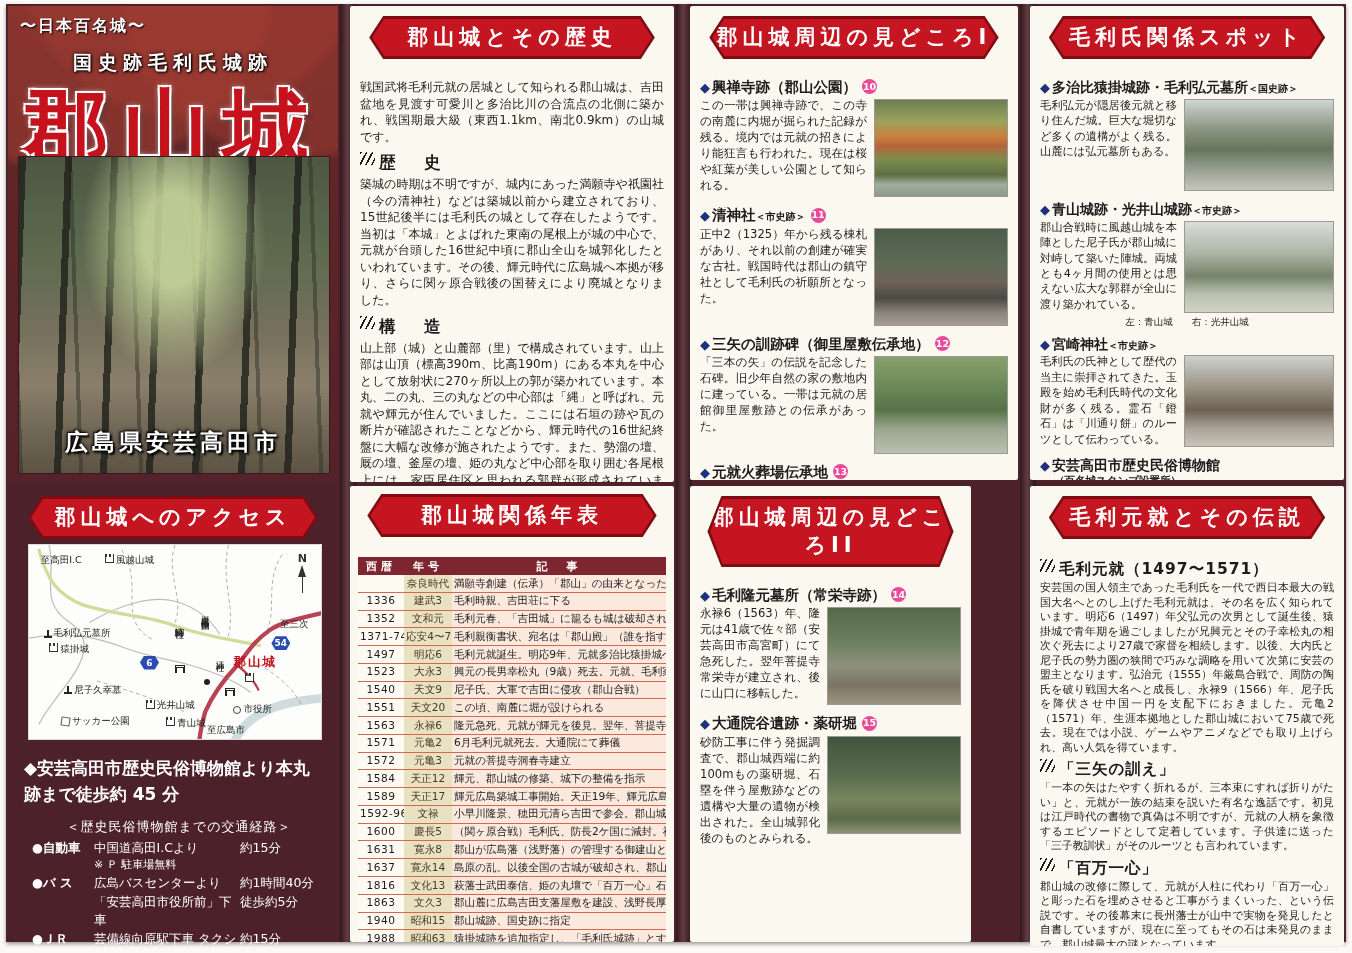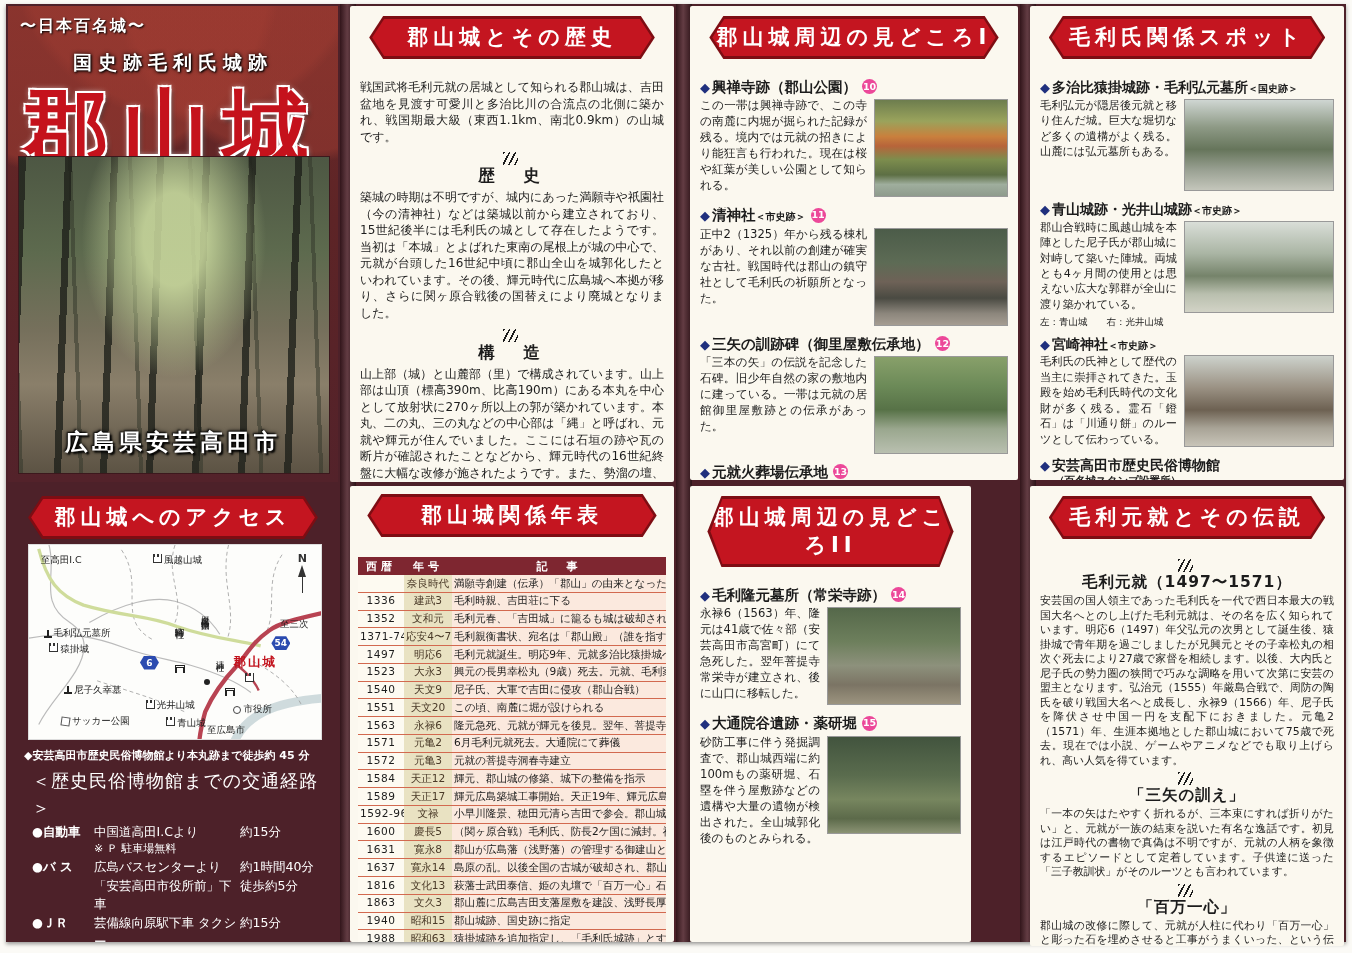--- a/index.html
+++ b/index.html
@@ -5,33 +5,33 @@
   html,body{margin:0;padding:0;}
   body{width:1352px;height:953px;background:#f7f6f2;font-family:"DejaVu Sans","Liberation Sans",sans-serif;color:#1c1c1c;}
   .page{position:relative;width:1352px;height:953px;overflow:hidden;background:#fbfaf6;}
   .sheet{position:absolute;left:6px;top:4px;width:1340px;height:938px;background:#4d2129;box-shadow:0 2px 4px rgba(0,0,0,.4);}
   .fold{position:absolute;top:0;height:100%;width:16px;background:linear-gradient(90deg,rgba(0,0,0,.35),rgba(255,255,255,.12) 45%,rgba(0,0,0,.4));}
   
   .card{position:absolute;background:#fbf8ef;border-radius:2px;overflow:hidden;padding:8px 10px;box-sizing:border-box;}
   .banner{margin:2px auto 20px;width:92%;background:#7e0d13;clip-path:polygon(14px 0,calc(100% - 14px) 0,100% 50%,calc(100% - 14px) 100%,14px 100%,0 50%);padding:3px;}
   .banner-in{background:#c41520;color:#fff;font-weight:bold;text-align:center;font-size:21px;letter-spacing:5px;padding:4px 0 5px;clip-path:polygon(12px 0,calc(100% - 12px) 0,100% 50%,calc(100% - 12px) 100%,12px 100%,0 50%);}
   .body-text{font-size:11.8px;line-height:1.38;text-align:justify;}
-  .sec-head{font-size:16.5px;font-weight:bold;margin:7px 0 2px;letter-spacing:6px;display:flex;align-items:center;flex-direction:column;}
+  .sec-head{font-size:16.5px;font-weight:bold;margin:7px 0 2px;letter-spacing:6px;display:flex;}
   .kawa{display:inline-block;width:15px;height:13px;margin-right:4px;background:repeating-linear-gradient(118deg,#1c1c1c 0 1.6px,transparent 1.6px 5.2px);flex:none;}
   
   .spot{margin:0 0 7px;overflow:hidden;}
   .spot-h{font-size:14.5px;font-weight:bold;line-height:1.2;margin-bottom:2px;position:relative;}
   .dia::before{content:"◆";color:#20307e;margin-right:2px;font-size:13px;}
   .tag{font-size:10px;font-weight:bold;}
   .num{display:inline-flex;align-items:center;justify-content:center;background:#ec4899;color:#fff;border-radius:50%;width:15px;height:15px;font-size:9.5px;font-weight:bold;vertical-align:2px;}
   .furi{font-size:8px;position:absolute;top:-7px;left:16px;font-weight:normal;}
   .subt{font-size:10.5px;font-weight:bold;margin:-2px 0 1px 14px;}
   .spot-t{font-size:11.6px;line-height:1.38;text-align:justify;white-space:pre-line;}
   .photo{float:right;width:134px;height:98px;margin:1px 0 3px 7px;border:1px solid #999;box-sizing:border-box;}
-  .caption{clear:both;font-size:9.5px;text-align:left;margin-top:1px;}
+  .caption{clear:both;font-size:9.5px;text-align:center;margin-top:1px;}
   
   .p3 .i0 .photo{background:linear-gradient(180deg,#6d7d4e 0%,#9aa35c 22%,#c9803d 38%,#b7643a 48%,#7d8d4d 62%,#5d6f44 78%,#9fae9d 88%,#8e9b8c 100%);}
   .p3 .i1 .photo{background:linear-gradient(180deg,#4c5c49 0%,#5d6b55 35%,#6e6257 55%,#4a4a42 72%,#8c867c 88%,#a59d92 100%);}
   .p3 .i2 .photo{background:linear-gradient(180deg,#88a06a 0%,#6c8a58 30%,#577247 55%,#9aa78e 75%,#b9c0b0 100%);}
   .p3 .i3 .photo{background:linear-gradient(180deg,#b8c4c9 0%,#93a48d 25%,#3d4f38 45%,#57694b 65%,#c2bba7 82%,#d6cfbc 100%);}
   
   .p4 .photo{width:150px;height:92px;}
   .p4 .i0 .photo{background:linear-gradient(180deg,#cfd6d2 0%,#8e9a86 30%,#66755b 55%,#9aa193 78%,#c4c6bb 100%);}
   .p4 .i1 .photo{background:linear-gradient(180deg,#d9ded8 0%,#aab5a4 35%,#75836a 60%,#b9bfae 80%,#d2d3c6 100%);}
   .p4 .i2 .photo{background:linear-gradient(180deg,#cdd2cc 0%,#9b9284 35%,#6d6152 60%,#a8a396 80%,#c8c4b8 100%);}
@@ -75,22 +75,22 @@
   .micon.grave{width:8px;height:8px;background:linear-gradient(#222,#222) 50% 0/2px 100% no-repeat;border-bottom:2px solid #222;}
   .micon.dot{width:6px;height:6px;border-radius:50%;background:#222;}
   .micon.square{width:9px;height:9px;border:1.5px solid #555;background:#fff;transform:rotate(8deg);}
   .micon.hall{width:8px;height:8px;border:1.5px solid #444;border-radius:50%;background:#fff;}
   .shield{position:absolute;width:19px;height:14px;background:#2b4bb0;color:#fff;font-size:9px;font-weight:bold;display:flex;align-items:center;justify-content:center;clip-path:polygon(22% 0,78% 0,100% 50%,78% 100%,22% 100%,0 50%);}
   .compass{position:absolute;right:14px;top:8px;text-align:center;color:#333;font-size:11px;font-weight:bold;line-height:1;}
   .compass .stem{width:0;height:0;margin:1px auto 0;border-left:4px solid transparent;border-right:4px solid transparent;border-bottom:12px solid #333;}
   .compass .tail{width:1.5px;height:16px;background:#333;margin:0 auto;}
   .acc-lines{position:absolute;left:16px;right:12px;top:262px;font-size:12.5px;line-height:1.5;}
   .acc-address{font-size:14.5px;font-weight:bold;letter-spacing:1px;}
-  .acc-walk{font-size:11px;font-weight:bold;margin-top:0;}
-  .acc-headline{font-size:18px;margin:2px 0 2px 8px;letter-spacing:1px;}
+  .acc-walk{font-size:17px;font-weight:bold;margin-top:8px;}
+  .acc-headline{font-size:13px;margin:10px 0 2px 8px;letter-spacing:1px;text-align:center;}
   .acc-row{display:flex;margin-left:8px;}
   .acc-mode{width:62px;flex:none;font-weight:bold;}
   .acc-desc{flex:1;}
   .acc-time{width:86px;flex:none;text-align:left;}
   .acc-note{font-size:11px;}
   
   .p6{left:344px;top:482px;width:324px;height:456px;padding:6px 8px;}
   table.tl{width:100%;border-collapse:collapse;table-layout:fixed;}
   table.tl th{background:#7e2630;color:#fff;font-size:11px;padding:1.5px 0;letter-spacing:4px;}
   table.tl td{font-size:10.6px;padding:1.5px 2px;border-bottom:1.5px solid #d2694f;white-space:nowrap;overflow:hidden;line-height:1.3;}
@@ -237,21 +237,21 @@
           <path d="M150,0 C140,30 160,55 150,80 M95,5 C120,42 88,78 128,98 M205,0 C196,38 214,66 204,96 M260,10 C240,40 258,72 240,96" stroke="#999" stroke-width="1" fill="none" stroke-dasharray="4 3" opacity=".8"></path>
           <path d="M70,140 C100,150 130,158 160,172 M230,120 C250,130 270,145 280,165" stroke="#999" stroke-width="1" fill="none" stroke-dasharray="4 3" opacity=".8"></path>
           <path d="M10,4 C18,36 30,52 56,62 C96,74 122,72 152,84 C186,96 214,98 238,104" stroke="#cfdc9b" stroke-width="3.4" fill="none"></path>
           <path d="M302,70 C276,76 258,80 247,88 C230,100 224,112 214,124 C200,139 188,156 181,172 C178,183 176,191 175,202" stroke="#b84352" stroke-width="4.4" fill="none"></path>
           <path d="M214,124 C224,132 232,140 236,150" stroke="#b84352" stroke-width="2.4" fill="none"></path>
         </svg>
         <div>
 
             <span class="map-label i0" style="left: 4%; top: 5%;"><span>至高田I.C</span></span>
 
-            <span class="map-label i1" style="left: 26%; top: 5%; margin-left: 48px;"><span class="micon castle"></span><span>風越山城</span></span>
+            <span class="map-label i1" style="left: 26%; top: 5%;"><span class="micon castle"></span><span>風越山城</span></span>
 
             <span class="map-label i2" style="left: 86%; top: 38%;"><span>至三次</span></span>
 
             <span class="map-label i3" style="left: 5%; top: 43%;"><span class="micon grave"></span><span>毛利弘元墓所</span></span>
 
             <span class="map-label i4" style="left: 7%; top: 51%;"><span class="micon castle"></span><span>猿掛城</span></span>
 
             <span class="map-label i5 v" style="left: 50%; top: 38%;"><span>宮崎神社</span></span>
 
             <span class="map-label i6" style="left: 50%; top: 61%;"><span class="micon torii"></span></span>

